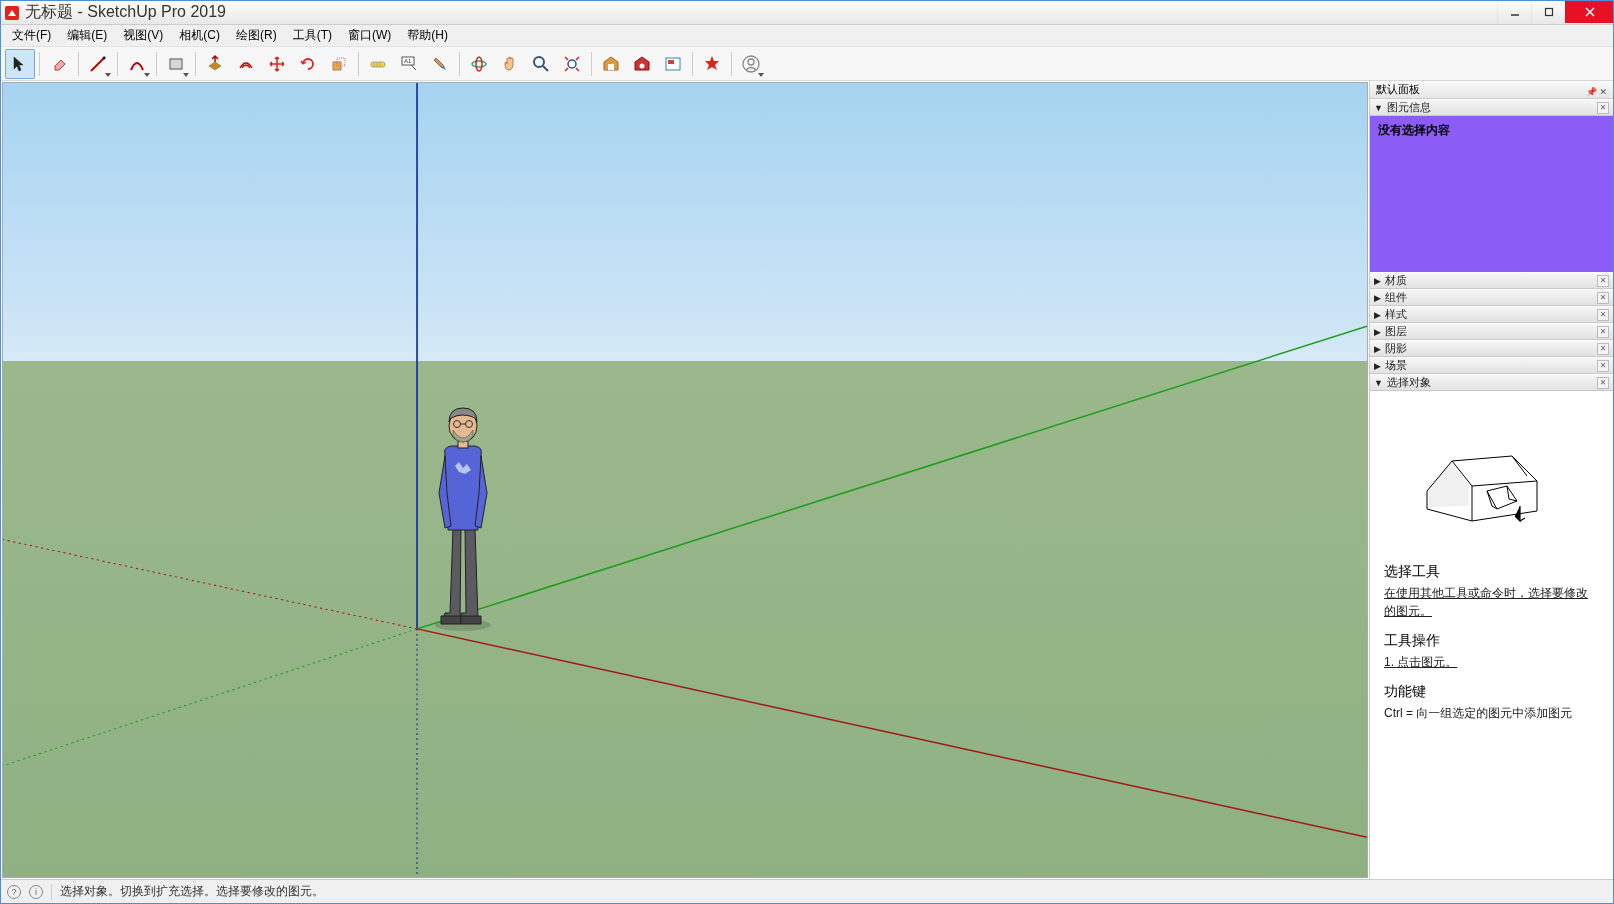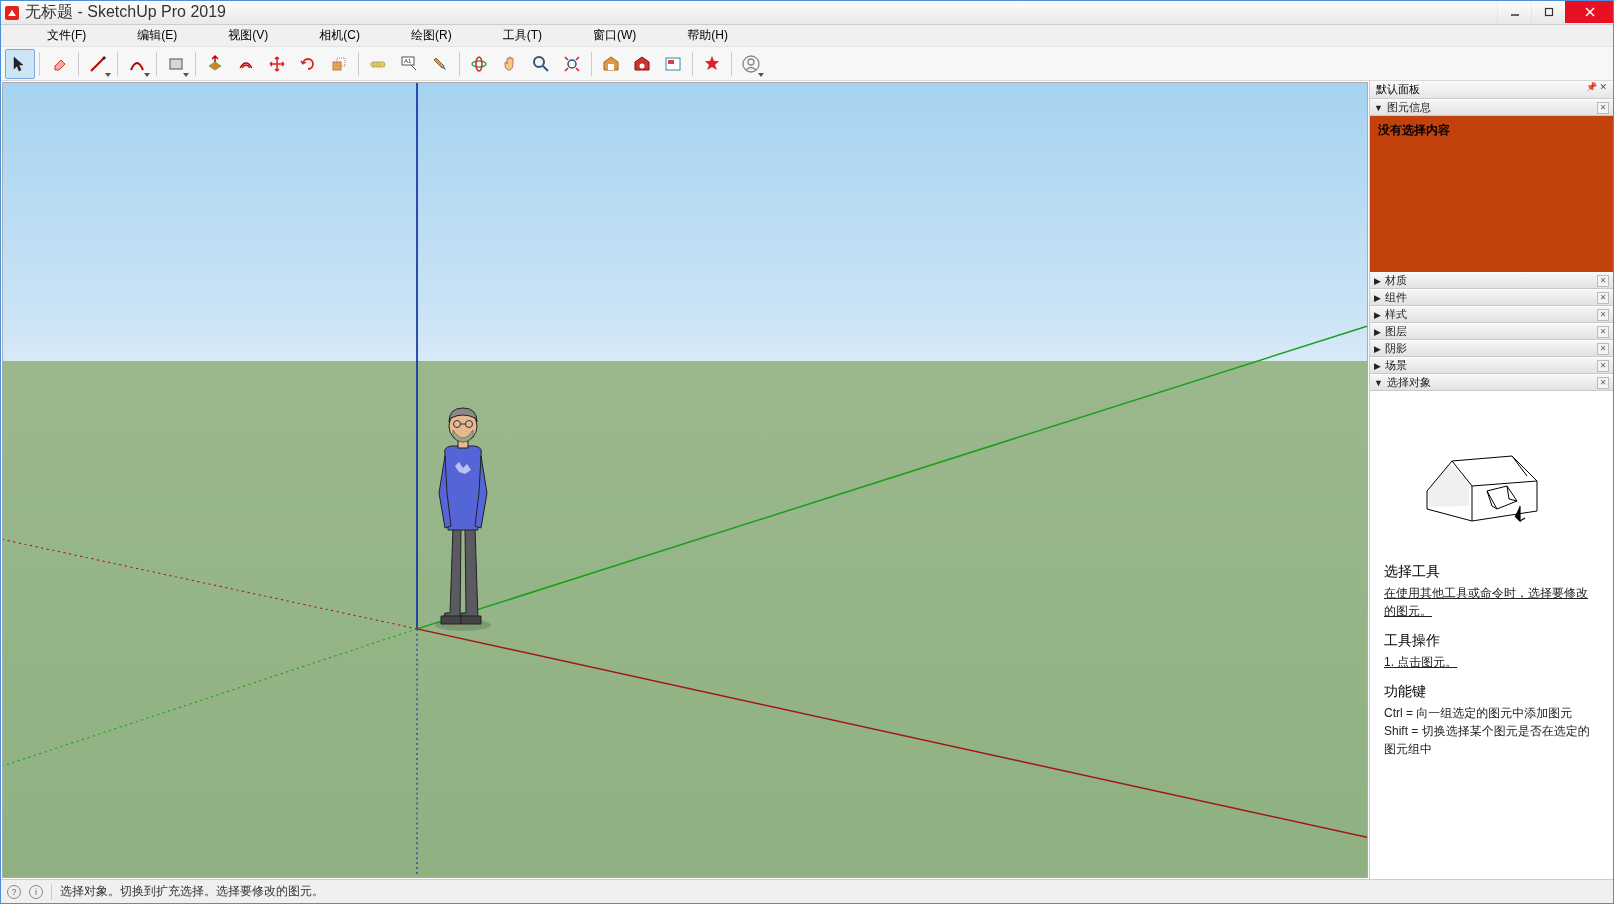--- a/index.html
+++ b/index.html
@@ -6,40 +6,40 @@
 body { width: 1614px; height: 904px; overflow: hidden; background: #fff; border: 1px solid #4a90d9; }
 .titlebar { height: 24px; background: linear-gradient(#fdfdfd,#e8e8e8); display: flex; align-items: center; padding: 0 4px; border-bottom: 1px solid #ccc; position: relative; }
 .titlebar .app-icon { width: 14px; height: 14px; background: #e2231a; border-radius: 2px; margin-right: 6px; display:flex; align-items:center; justify-content:center; }
 .titlebar .app-icon svg { width:10px; height:10px; }
 .titlebar .title { font-size: 16px; color: #333; }
 .win-controls { position: absolute; right: 0; top: 0; display: flex; }
 .win-btn { width: 34px; height: 22px; display: flex; align-items: center; justify-content: center; font-size: 11px; color: #555; border-left:1px solid rgba(0,0,0,0.05); }
 .win-btn.close { background: #e81123; color: #fff; width: 48px; }
 .win-btn svg { width: 10px; height: 10px; }
 .menubar { height: 22px; background: #f0f0f0; display: flex; align-items: center; padding: 0 4px; font-size: 12px; gap: 2px; border-bottom:1px solid #e3e3e3;}
-.menu-item { padding: 2px 7px; cursor: default; margin-left: 35px; }
+.menu-item { padding: 2px 7px; cursor: default; }
 .toolbar { height: 34px; background: #f7f7f7; display: flex; align-items: center; padding: 2px 4px; gap: 1px; border-bottom: 1px solid #d8d8d8; }
 .tool-btn { width: 30px; height: 30px; display: flex; align-items: center; justify-content: center; border: 1px solid transparent; border-radius: 2px; position:relative;}
 .tool-btn.active { border-color: #7da7d9; background: #cde6f7; }
 .tool-btn svg { width: 20px; height: 20px; }
 .tool-sep { width: 1px; height: 24px; background: #ccc; margin: 0 3px; }
 .dd-arrow { position:absolute; right:1px; bottom:1px; width:0; height:0; border-left:3px solid transparent; border-right:3px solid transparent; border-top:4px solid #555; }
 .main-layout { display: flex; height: calc(100% - 24px - 22px - 34px - 24px); }
 .viewport { flex: 1; position: relative; background: linear-gradient(to bottom, #a5d3f0 0%, #cce4f6 30%, #d8eaf7 35%, #9bb88c 35%, #8fb182 100%); border: 1px solid #aaa; margin: 1px; overflow:hidden;}
 .viewport svg.axes { position:absolute; top:0; left:0; width:100%; height:100%; }
 .figure { position: absolute; left: 420px; top: 315px; width: 80px; height: 235px; }
 .tray { width: 244px; background: #f0f0f0; border-left: 1px solid #ccc; display: flex; flex-direction: column; font-size:12px;}
-.tray-title { height: 18px; background: linear-gradient(#fafafa,#e6e6e6); border-bottom: 1px solid #ccc; padding: 1px 6px; font-size: 11px; display:flex; align-items:flex-start; justify-content:space-between;}
+.tray-title { height: 18px; background: linear-gradient(#fafafa,#e6e6e6); border-bottom: 1px solid #ccc; padding: 1px 6px; font-size: 11px; display:flex; align-items:flex-end; justify-content:space-between;}
 .tray-title-icons { display:flex; gap:2px; }
 .tray-title-icons span { font-size:9px; color:#555; cursor:pointer;}
 .panel-header { height: 17px; background: linear-gradient(#f6f6f6,#e2e2e2); border-top: 1px solid #fff; border-bottom: 1px solid #c8c8c8; display: flex; align-items: center; padding: 0 4px; font-size: 11px; color: #222; cursor:pointer;}
 .panel-header .tri { font-size: 9px; margin-right: 4px; }
 .panel-header .x { margin-left: auto; width:12px; height:12px; border:1px solid #bbb; display:flex; align-items:center; justify-content:center; font-size:8px; color:#666; background:#f4f4f4;}
 .panel-body { background: #fff; padding: 6px 8px; font-size: 12px; }
-.entity-info { height: 156px; background:#c2410c; }
+.entity-info { height: 156px; background:#8b5cf6; }
 .instructor { flex: 1; background: #fff; display:flex; flex-direction:column; overflow:auto; }
 .instructor-img { height: 160px; display:flex; align-items:center; justify-content:center; padding-top:20px;}
 .instructor-img svg { width: 150px; height: 100px; }
 .instructor-text { padding: 10px 14px; font-size: 12px; color:#222; line-height:1.5; overflow:auto;}
 .instructor-text h3 { font-size: 14px; font-weight: normal; margin-bottom: 2px; color:#000;}
 .instructor-text p { margin-bottom: 10px; text-decoration: underline; }
 .statusbar { height: 24px; background: #f0f0f0; border-top: 1px solid #ccc; display: flex; align-items: center; padding: 0 6px; font-size: 12px; color: #333; gap:8px;}
 .status-icon { width:14px; height:14px; border:1px solid #888; border-radius:50%; display:flex; align-items:center; justify-content:center; font-size:9px; color:#666;}
 .status-sep { width:1px; height:16px; background:#ccc;}
 </style>
@@ -346,21 +346,20 @@
           <path d="M12 58 L33 32 L52 53 L52 75 L12 76 Z" fill="#000" fill-opacity="0.06"></path>
         </svg>
       </div>
       <div class="instructor-text">
         <h3>选择工具</h3>
         <p>在使用其他工具或命令时，选择要修改的图元。</p>
         <h3>工具操作</h3>
         <p>1. 点击图元。</p>
         <h3>功能键</h3>
         <div>Ctrl = 向一组选定的图元中添加图元</div>
-        <div>Shift = 切换选择某个图元是否在选定的图元组中</div>
       </div>
     </div>
   </div>
 </div>
 
 <div class="statusbar">
   <span class="status-icon">?</span>
   <span class="status-icon">i</span>
   <span class="status-sep"></span>
   <span>选择对象。切换到扩充选择。选择要修改的图元。</span>

